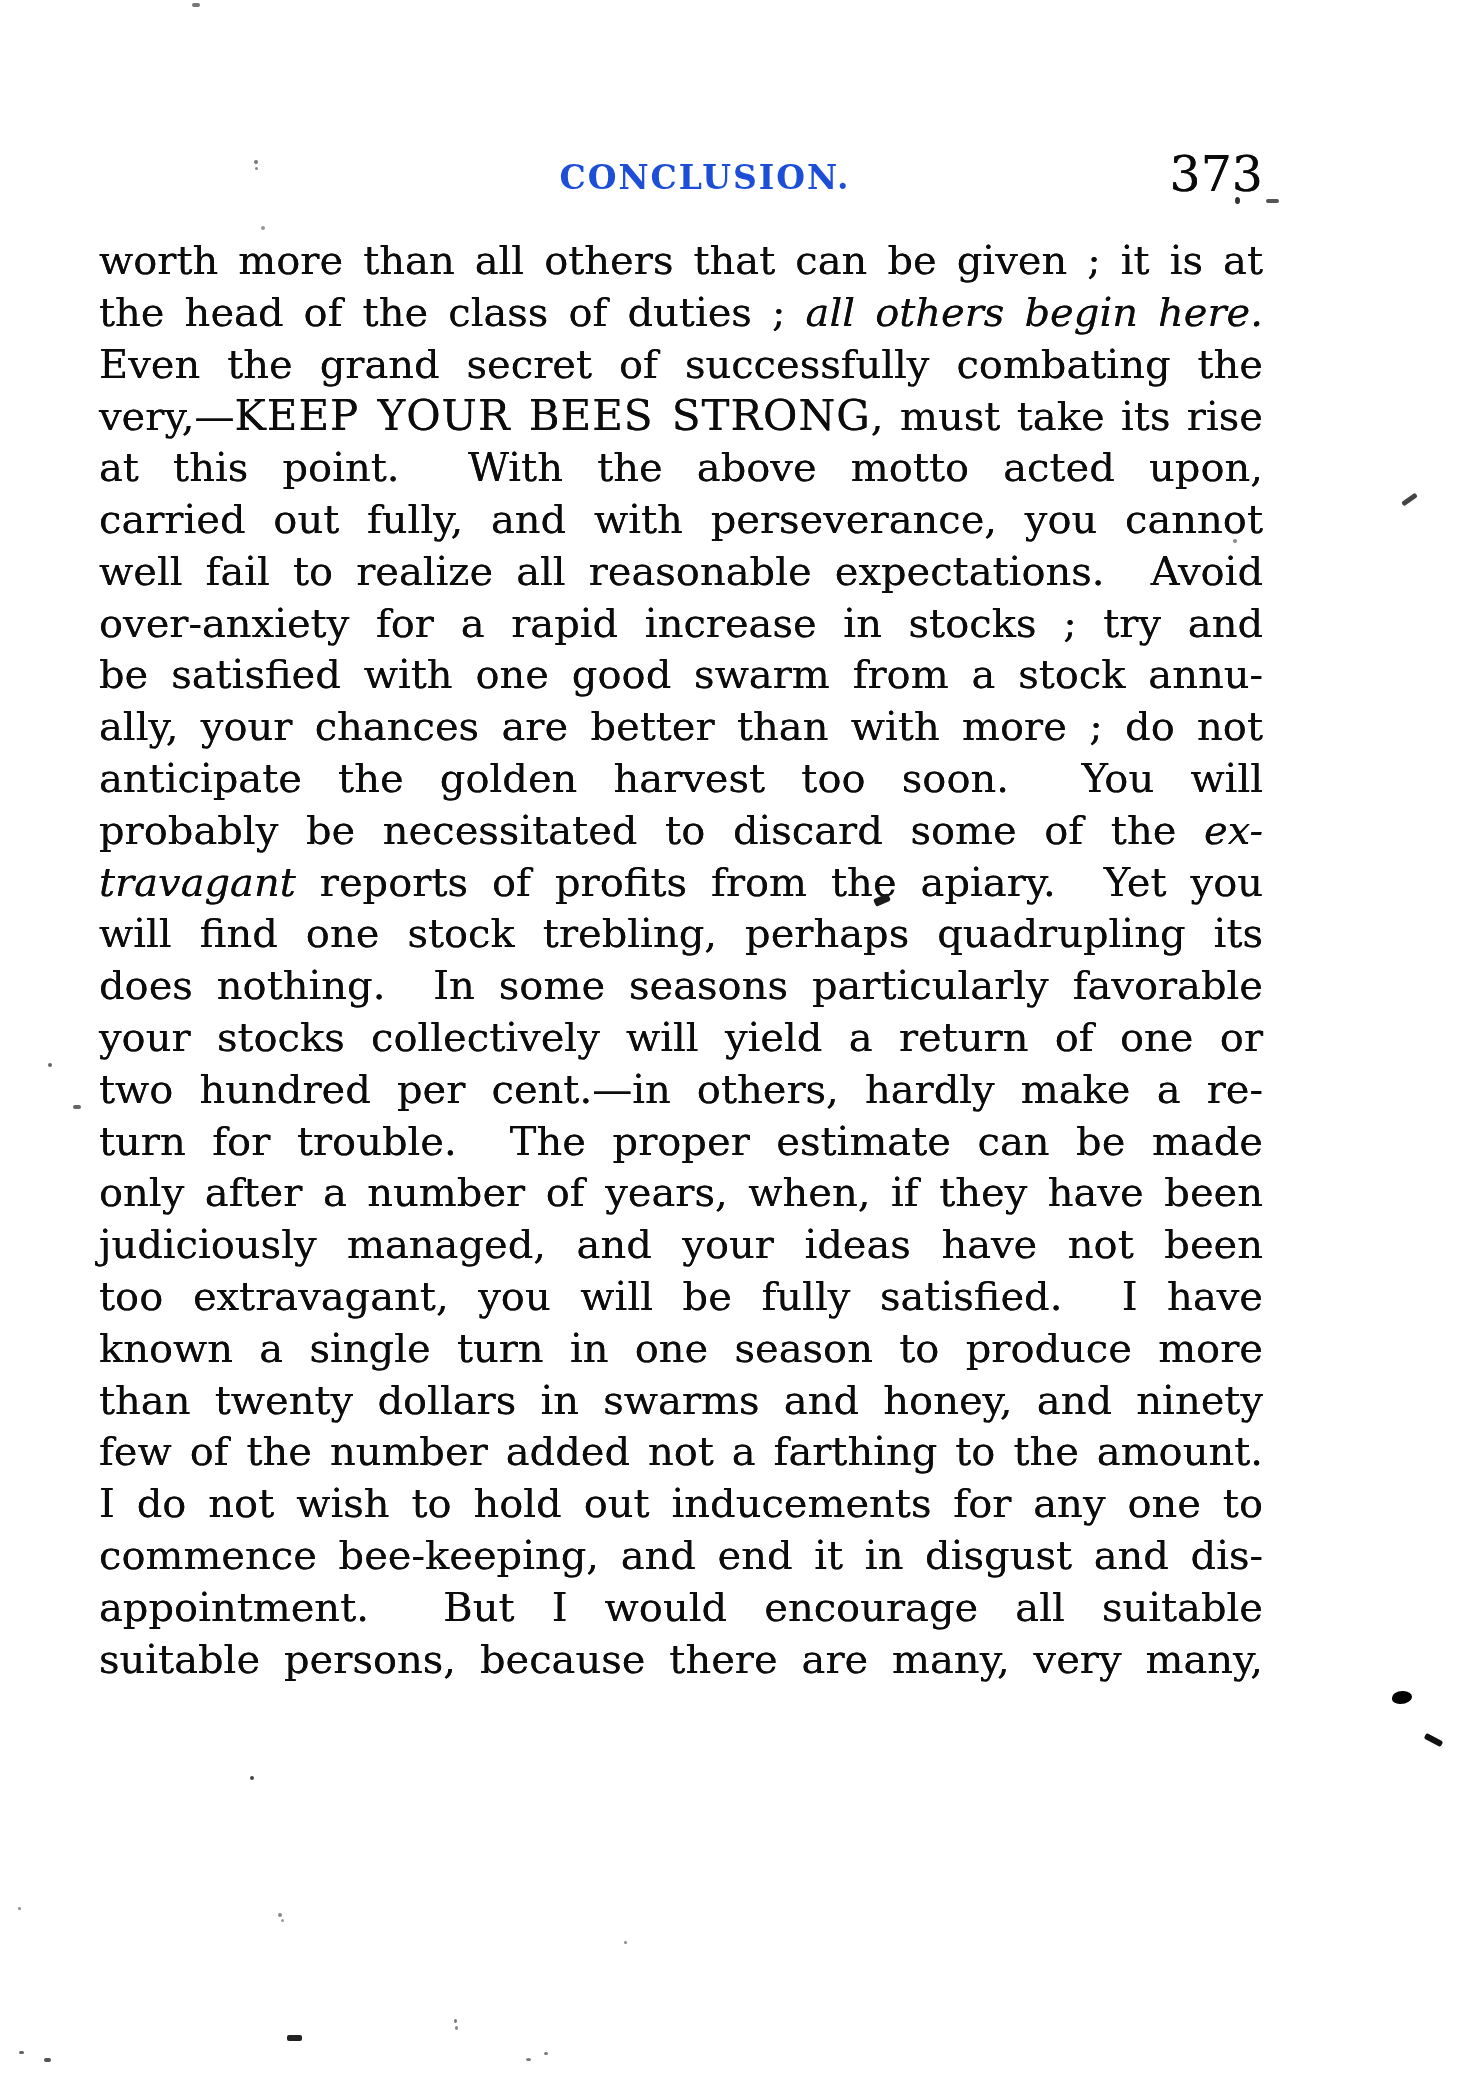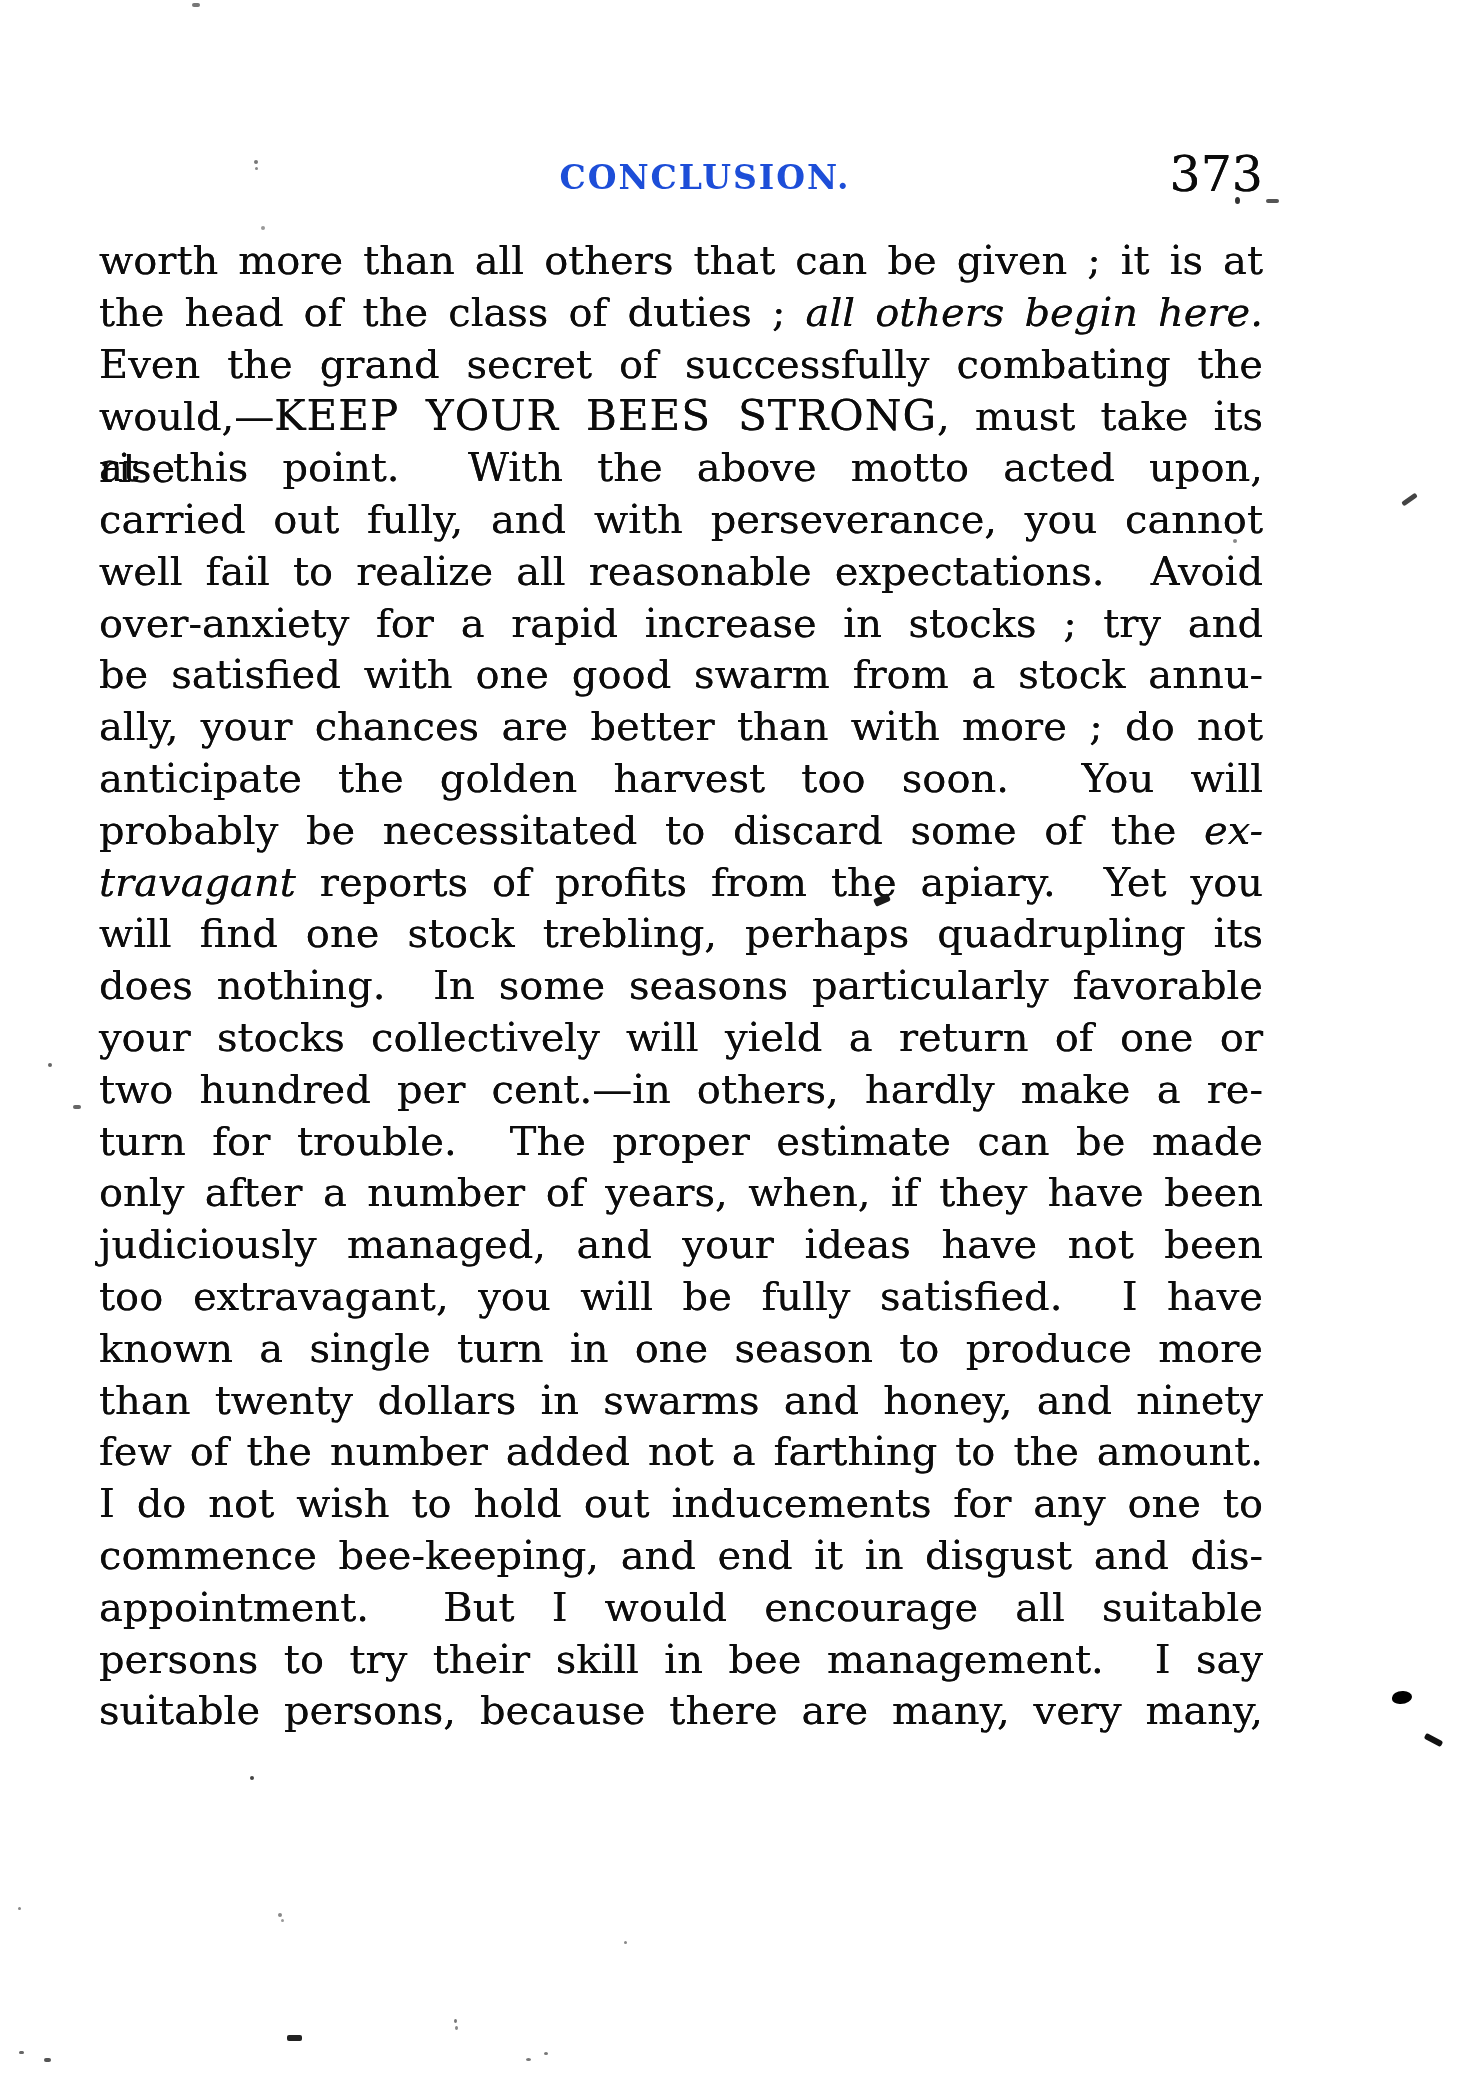--- a/index.html
+++ b/index.html
@@ -65,21 +65,21 @@
 </head>
 <body>
 
 <div class="page">
   <div class="running-title">CONCLUSION.</div>
   <div class="page-num">373</div>
   <div class="text-block">
       <div class="line"><span class="rm">worth more than all others that can be given ; it is at</span></div>
       <div class="line"><span class="rm">the head of the class of duties ; </span><span class="it">all others begin here.</span></div>
       <div class="line"><span class="rm">Even the grand secret of successfully combating the</span></div>
-      <div class="line"><span class="rm">would,—</span><span class="sc">KEEP YOUR BEES STRONG</span><span class="rm">, must take its rise</span></div>
+      <div class="line"><span class="rm">very,—</span><span class="sc">KEEP YOUR BEES STRONG</span><span class="rm">, must take its rise</span></div>
       <div class="line"><span class="rm">at this point.&nbsp; With the above motto acted upon,</span></div>
       <div class="line"><span class="rm">carried out fully, and with perseverance, you cannot</span></div>
       <div class="line"><span class="rm">well fail to realize all reasonable expectations.&nbsp; Avoid</span></div>
       <div class="line"><span class="rm">over-anxiety for a rapid increase in stocks ; try and</span></div>
       <div class="line"><span class="rm">be satisfied with one good swarm from a stock annu-</span></div>
       <div class="line"><span class="rm">ally, your chances are better than with more ; do not</span></div>
       <div class="line"><span class="rm">anticipate the golden harvest too soon.&nbsp; You will</span></div>
       <div class="line"><span class="rm">probably be necessitated to discard some of the </span><span class="it">ex-</span></div>
       <div class="line"><span class="it">travagant</span><span class="rm"> reports of profits from the apiary.&nbsp; Yet you</span></div>
       <div class="line"><span class="rm">will find one stock trebling, perhaps quadrupling its</span></div>
@@ -89,21 +89,20 @@
       <div class="line"><span class="rm">turn for trouble.&nbsp; The proper estimate can be made</span></div>
       <div class="line"><span class="rm">only after a number of years, when, if they have been</span></div>
       <div class="line"><span class="rm">judiciously managed, and your ideas have not been</span></div>
       <div class="line"><span class="rm">too extravagant, you will be fully satisfied.&nbsp; I have</span></div>
       <div class="line"><span class="rm">known a single turn in one season to produce more</span></div>
       <div class="line"><span class="rm">than twenty dollars in swarms and honey, and ninety</span></div>
       <div class="line"><span class="rm">few of the number added not a farthing to the amount.</span></div>
       <div class="line"><span class="rm">I do not wish to hold out inducements for any one to</span></div>
       <div class="line"><span class="rm">commence bee-keeping, and end it in disgust and dis-</span></div>
       <div class="line"><span class="rm">appointment.&nbsp; But I would encourage all suitable</span></div>
-      <div class="line"><span class="rm">persons to try their skill in bee management.&nbsp; I say</span></div>
       <div class="line"><span class="rm">suitable persons, because there are many, very many,</span></div>
     </div>
 <div class="mark mark-dash" style="left: 192px; top: 3px; width: 8px; height: 4px; background: rgb(119, 119, 119);"></div>
     <div class="mark mark-dot" style="left: 254px; top: 160px; width: 4px; height: 4px; background: rgb(119, 119, 119);"></div>
     <div class="mark mark-dot" style="left: 255px; top: 167px; width: 3px; height: 3px; background: rgb(136, 136, 136);"></div>
     <div class="mark mark-dot" style="left: 261px; top: 226px; width: 4px; height: 4px; background: rgb(153, 153, 153);"></div>
     <div class="mark mark-dot" style="left: 1235px; top: 197px; width: 5px; height: 7px; background: rgb(51, 51, 51);"></div>
     <div class="mark mark-dash" style="left: 1266px; top: 199px; width: 13px; height: 4px; background: rgb(85, 85, 85);"></div>
     <div class="mark mark-accent" style="left: 874px; top: 896px; width: 16px; height: 8px; background: rgb(26, 26, 26);"></div>
     <div class="mark mark-diag-up" style="left: 1401px; top: 497px; width: 17px; height: 5px; background: rgb(68, 68, 68);"></div>

